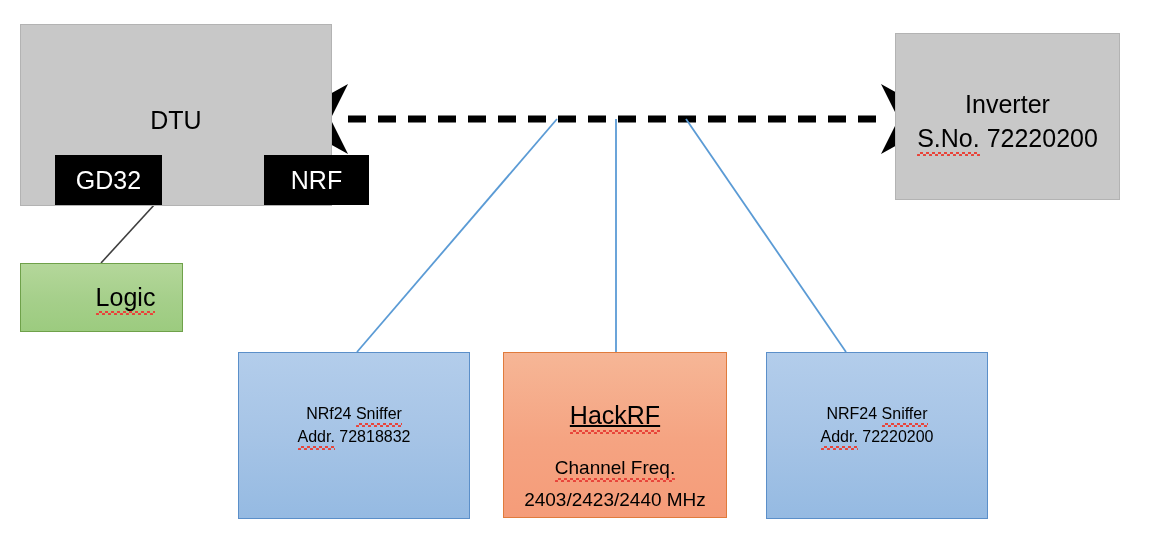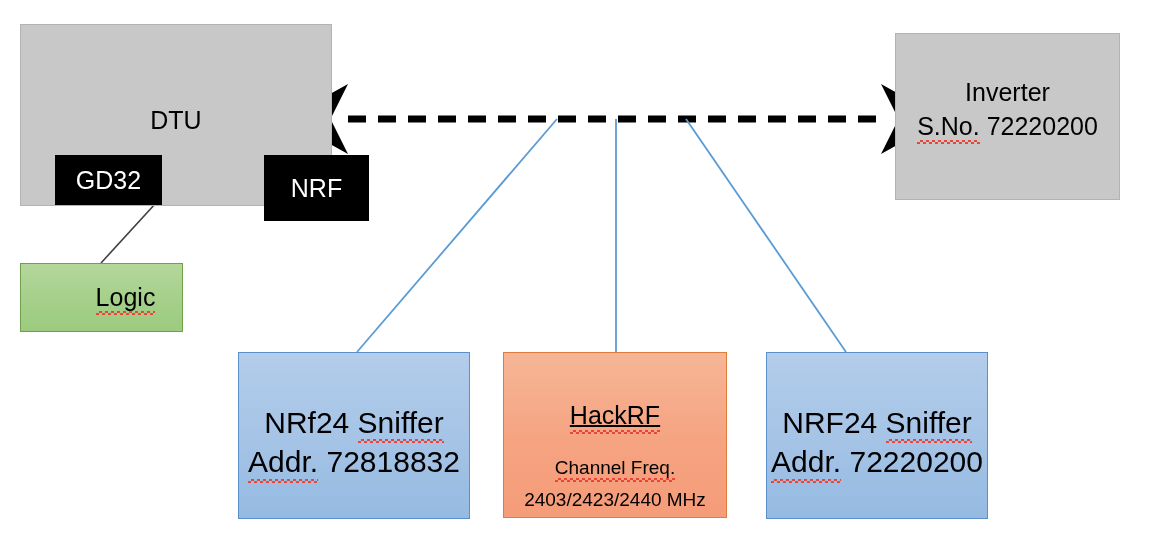--- a/index.html
+++ b/index.html
@@ -51,21 +51,21 @@
     background: linear-gradient(180deg, #b4d79a 0%, #a5cf8a 55%, #9ccb7f 100%);
     border: 1px solid #6fa14a;
     color: #000000;
     font-size: 25px;
   }
   
   .blue-box {
     background: linear-gradient(180deg, #b3cdeb 0%, #a6c4e6 50%, #95bae2 100%);
     border: 1px solid #5b8fc9;
     color: #000000;
-    font-size: 30px;
+    font-size: 16px;
   }
   
   .orange-box {
     background: linear-gradient(180deg, #f6b696 0%, #f5a381 55%, #f59c79 100%);
     border: 1px solid #e07b3c;
     color: #000000;
     font-size: 25px;
     gap: 7px;
   }
   .line-small {
@@ -138,29 +138,29 @@
   </svg>
 
   <div class="box grey-box" style="left:20px; top:24px; width:312px; height:182px; justify-content:flex-start; padding-top:81px;">
     <div>DTU</div>
   </div>
 
   <div class="chip" style="left:19px; top:155px; width:107px; height:50px;">
     <span>GD32</span>
   </div>
 
-  <div class="chip" style="left:228px; top:155px; width:105px; height:66px;">
+  <div class="chip" style="left:228px; top:155px; width:105px; height:50px;">
     <span>NRF</span>
   </div>
 
   <div class="box green-box" style="left:20px; top:263px; width:163px; height:69px;padding-left:48px;">
     <span class="sq">Logic</span>
   </div>
 
-  <div class="box grey-box" style="left:895px; top:33px; width:225px; height:167px; justify-content:flex-start; padding-top:44px;">
+  <div class="box grey-box" style="left:895px; top:33px; width:225px; height:167px; justify-content:flex-start; padding-top:56px;">
     <div>Inverter</div>
     <div style="margin-top:4px;">
       <span class="sq">S.No.</span>
       <span>72220200</span>
     </div>
   </div>
 
   <div class="box blue-box" style="left:238px; top:352px; width:232px; height:167px; justify-content:flex-start; padding-top:52px;">
     <div>
       <span style="white-space:pre;"><span>NRf24 </span><span class="sq">Sniffer</span></span>

